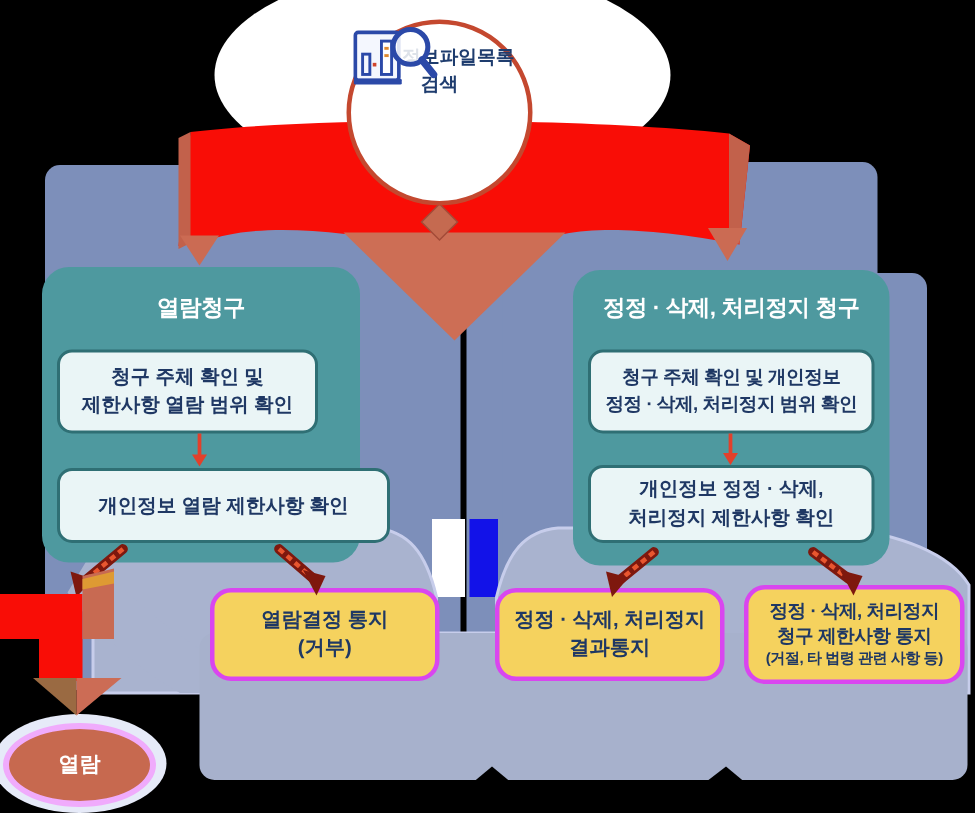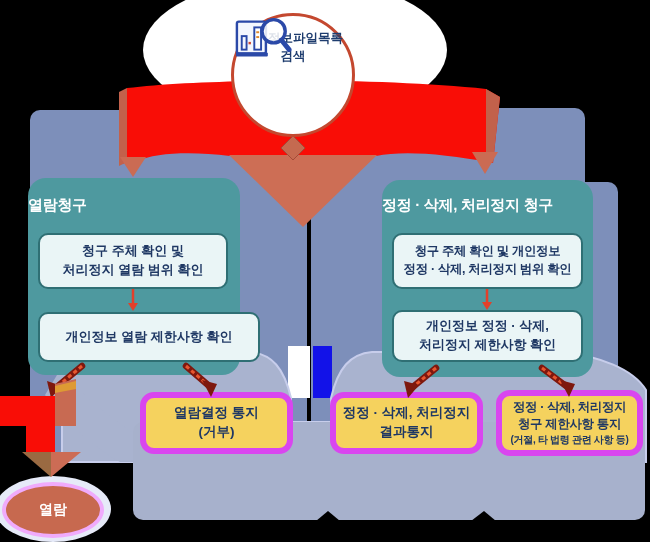--- a/index.html
+++ b/index.html
@@ -1,26 +1,26 @@
 <!DOCTYPE html>
 <html><head>
 <meta charset="utf-8">
 <style>
   html,body{margin:0;padding:0;background:#000;}
   .stage{position:relative;width:650px;height:542px;background:#000;overflow:hidden;
          font-family:"Liberation Sans","DejaVu Sans",sans-serif;}
   .stage svg{position:absolute;left:0;top:0;pointer-events:none;}
   .abs{position:absolute;box-sizing:border-box;}
   .teal{background:#4E999F;border-radius:18px;}
-  .teal-header{color:#fff;font-weight:bold;font-size:15px;text-align:left;width:100%;
+  .teal-header{color:#fff;font-weight:bold;font-size:15px;text-align:center;width:100%;
                letter-spacing:-0.3px;}
   .wbox{background:#EAF5F6;border:2px solid #2F6F74;border-radius:10px;color:#1F3864;
         font-weight:bold;display:flex;flex-direction:column;align-items:center;
         justify-content:center;text-align:center;line-height:1.45;}
-  .ybox{background:#F5D25E;border:6px solid #d946ef;border-radius:14px;color:#1F3864;
+  .ybox{background:#F5D25E;border:3px solid #d946ef;border-radius:14px;color:#1F3864;
         font-weight:bold;display:flex;flex-direction:column;align-items:center;
         justify-content:center;text-align:center;line-height:1.4;}
   .circle{left:231px;top:13px;width:124px;height:124px;border-radius:50%;background:#fff;
           border:3px solid #C4482F;display:flex;flex-direction:column;align-items:center;
           justify-content:flex-start;padding-top:14px;}
   .circle .cap{color:#1E3C6E;font-weight:bold;font-size:12.5px;line-height:1.4;text-align:center;}
   .oval{left:2px;top:482px;width:102px;height:56px;border-radius:50%;background:#C7694F;
         border:4px solid #f0abfc;display:flex;align-items:center;justify-content:center;
         color:#fff;font-weight:bold;font-size:14px;}
   .fs13{font-size:13px;}
@@ -60,23 +60,23 @@
     <rect x="133" y="422" width="512" height="98" rx="10" fill="#A7B1CC"></rect>
     <polygon points="316,521 340,521 328,511" fill="#000000"></polygon>
     <polygon points="471,521 496,521 484,511" fill="#000000"></polygon>
 
     <ellipse cx="53" cy="509" rx="58" ry="33" fill="#E6EAF8"></ellipse>
   </svg>
 
   <div class="abs teal" style="left:28px;top:178px;width:212px;height:197px;">
     <div class="abs teal-header" style="top:18px;">열람청구</div>
   </div>
-  <div class="abs wbox fs13" style="left:38px;top:233px;width:190px;height:56px;">
+  <div class="abs wbox fs13" style="left:38px;top:233px;width:174px;height:56px;">
     <span>청구 주체 확인 및</span>
-    <span>처리정지 열람 범위 확인</span>
+    <span>제한사항 열람 범위 확인</span>
   </div>
   <div class="abs wbox fs13" style="left:38px;top:312px;width:222px;height:50px;">
     <span>개인정보 열람 제한사항 확인</span>
   </div>
 
   <div class="abs teal" style="left:382px;top:180px;width:211px;height:197px;">
     <div class="abs teal-header" style="top:16px;">정정 · 삭제, 처리정지 청구</div>
   </div>
   <div class="abs wbox fs125" style="left:392px;top:233px;width:191px;height:56px;">
     <span>청구 주체 확인 및 개인정보</span>

